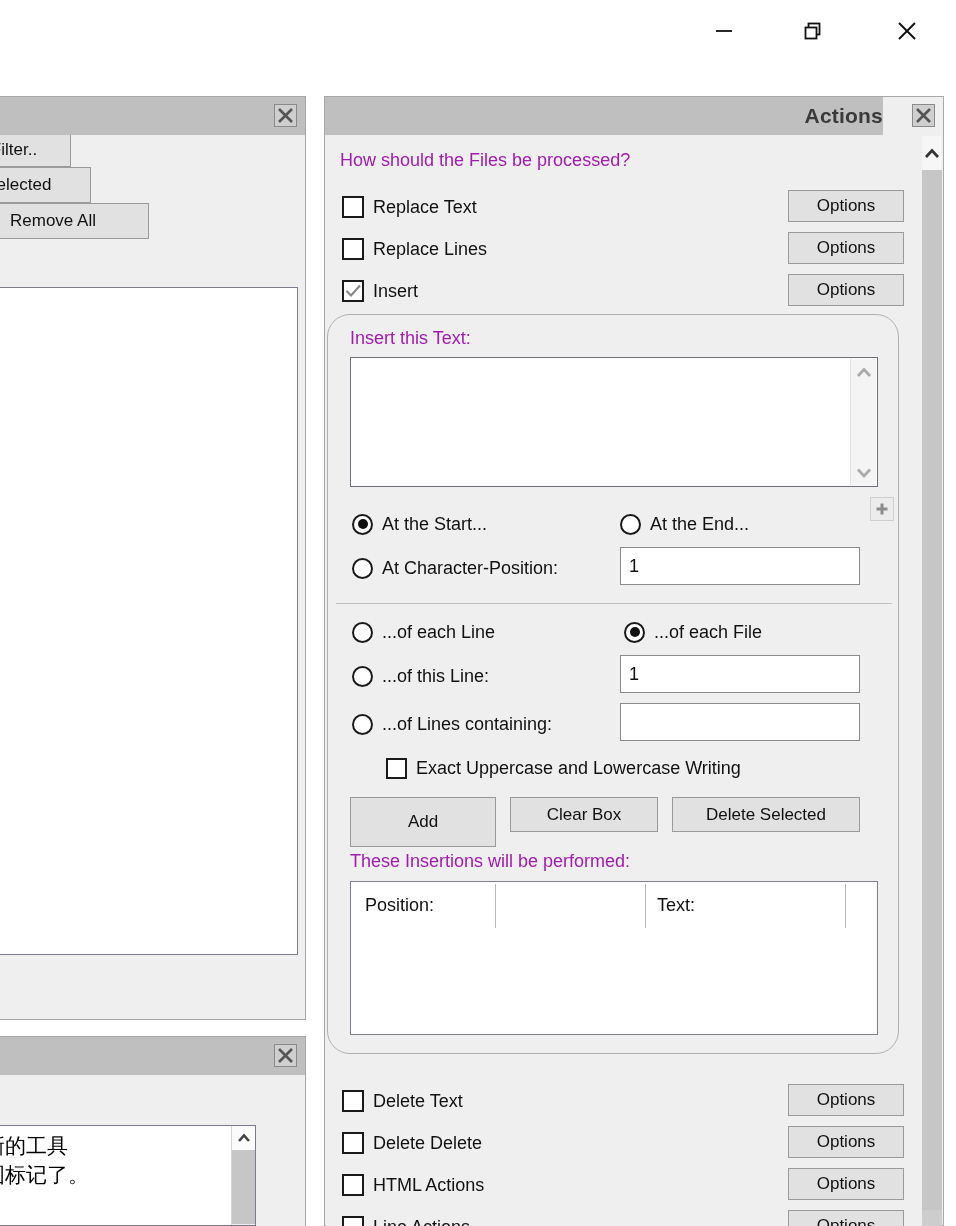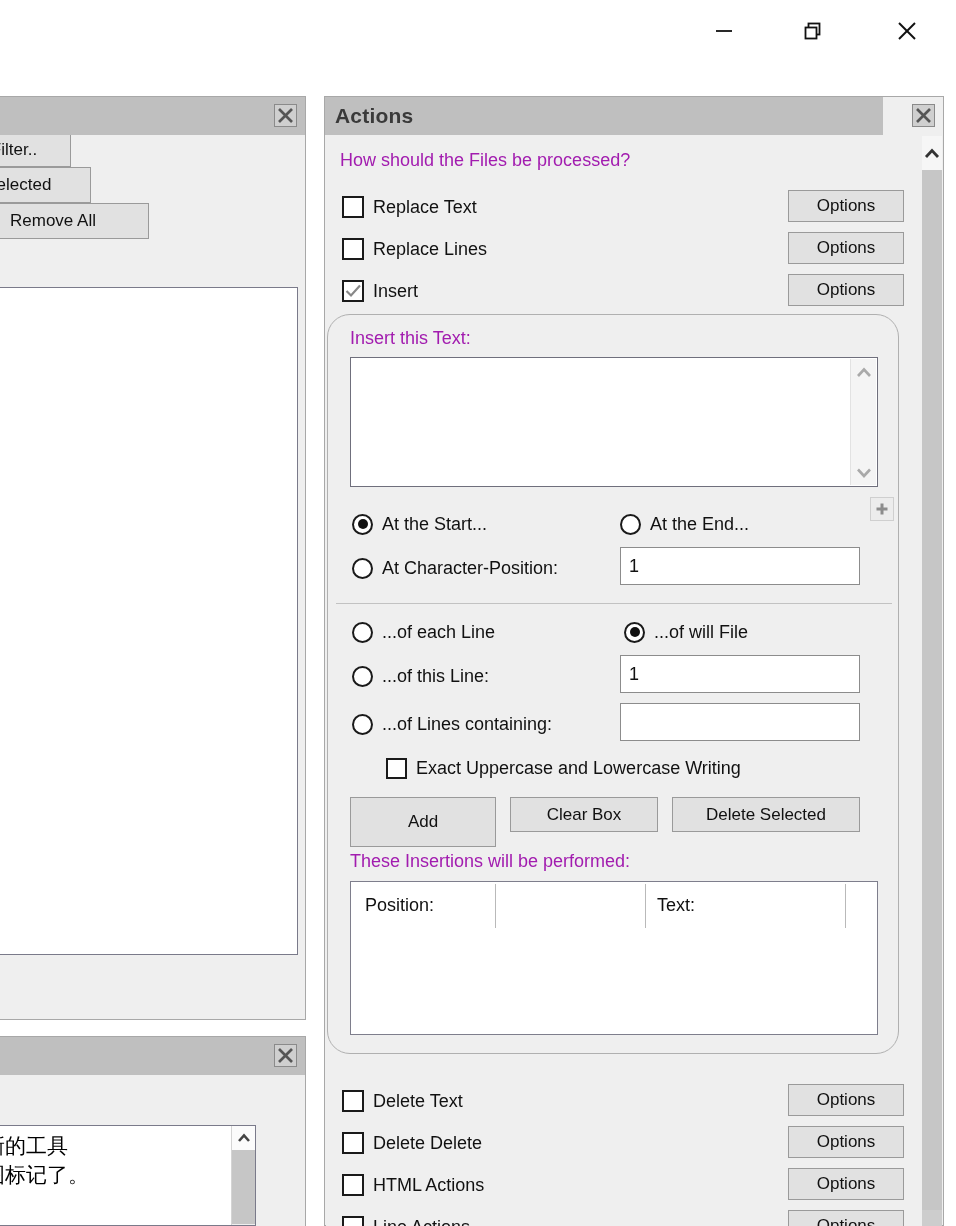--- a/index.html
+++ b/index.html
@@ -141,21 +141,21 @@
   }
   .vsb-thumb {
     background: #c6c6c6;
   }
 
   
   #actions {
     left: 324px; top: 96px;
     width: 620px; height: 1130px;
   }
-  #actions .panel-title { width: 558px; }
+  #actions .panel-title { width: 558px; justify-content: flex-end; }
   #actions .close-box { right: 8px; top: 7px; }
 
   .actions-body {
     position: absolute;
     left: 1px; top: 39px;
     width: 596px;
     height: 1090px;
     background: #efefef;
     overflow: hidden;
   }
@@ -480,21 +480,21 @@
       <div class="divider" style="left:8px; top:288px; width:556px;"></div>
 
       <div class="rd-row" style="left:24px; top:304px;">
         <span class="radio"></span>
         <span class="rd-label">...of each Line</span>
       </div>
       <div class="rd-row" style="left:296px; top:304px;">
         <span class="radio">
             <span class="dot"></span>
           </span>
-        <span class="rd-label">...of will File</span>
+        <span class="rd-label">...of each File</span>
       </div>
 
       <div class="rd-row" style="left:24px; top:348px;">
         <span class="radio"></span>
         <span class="rd-label">...of this Line:</span>
       </div>
       <div class="input" style="left:292px; top:340px; width:240px; height:38px;">1</div>
 
       <div class="rd-row" style="left:24px; top:396px;">
         <span class="radio"></span>

